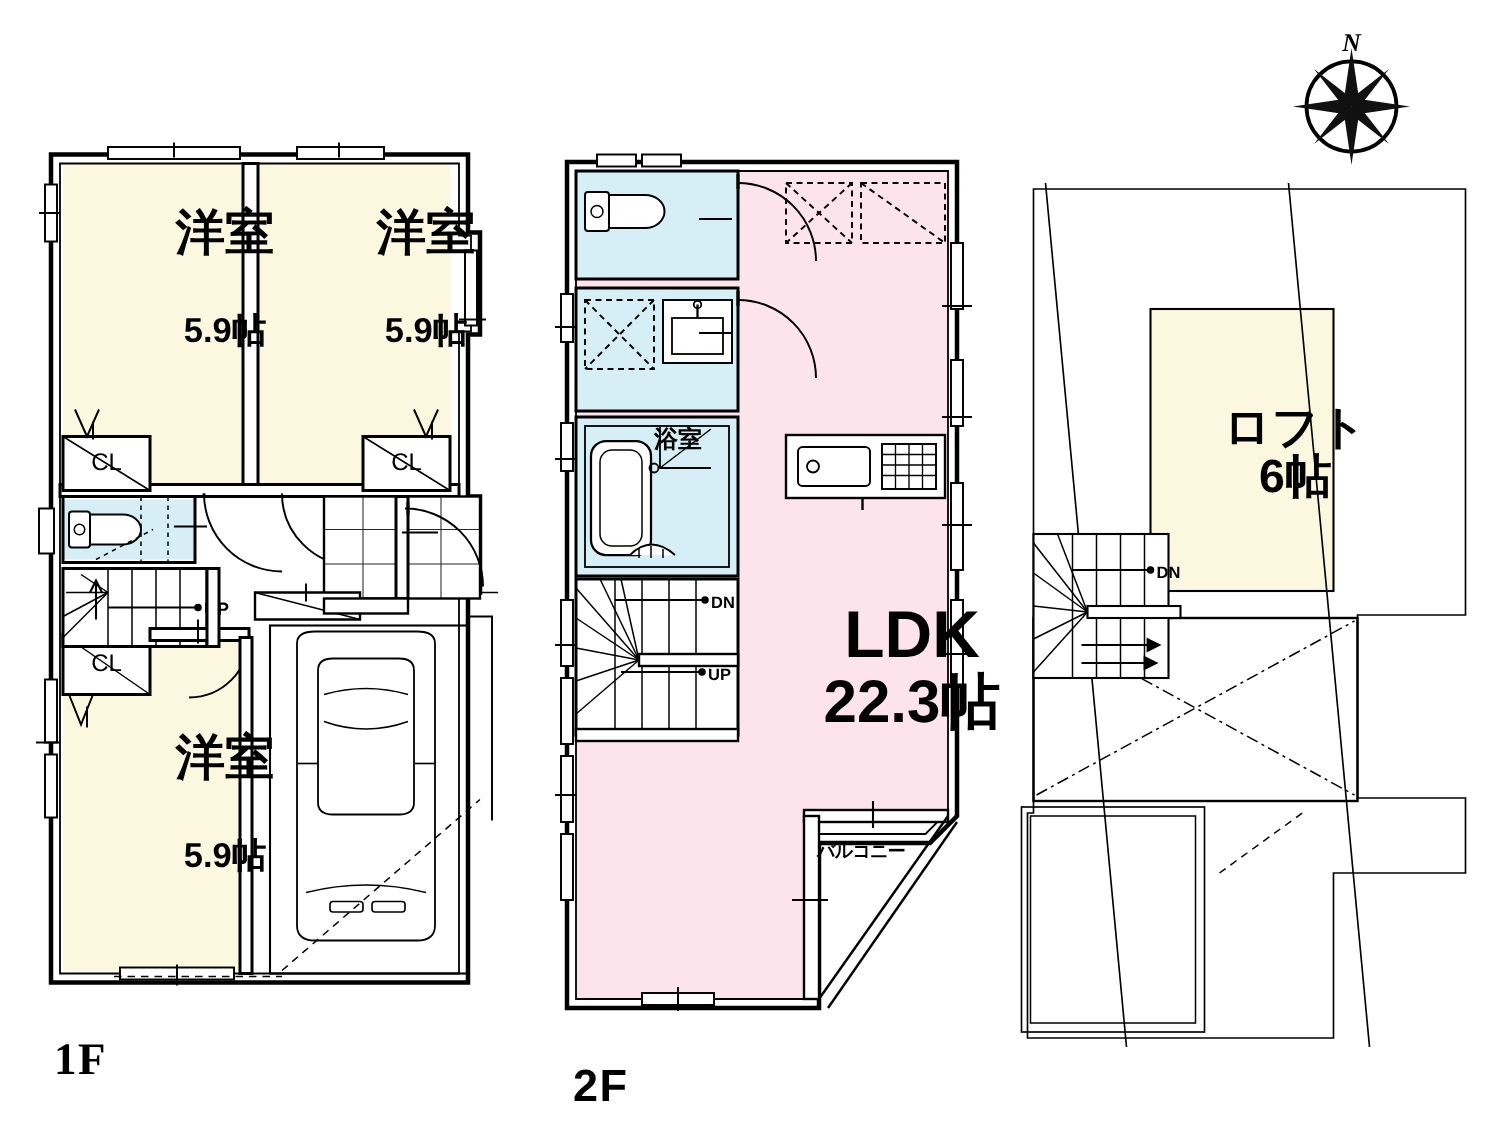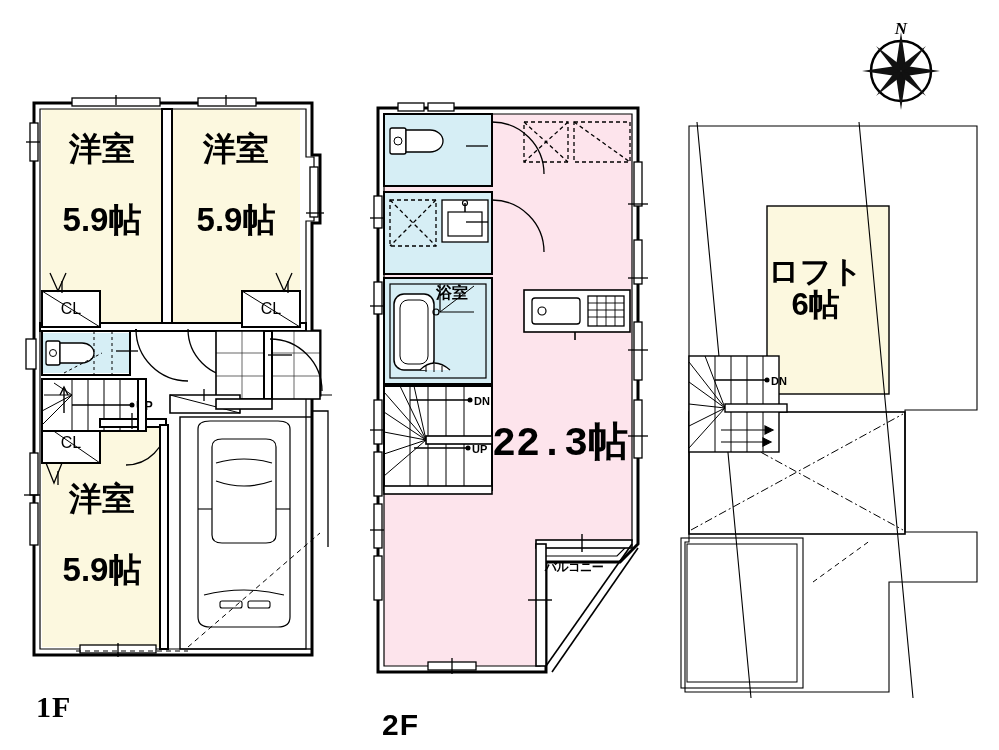--- a/index.html
+++ b/index.html
@@ -11,25 +11,25 @@
   .ctr{display:flex;align-items:center;justify-content:center;text-align:center;}
 
   
   #title{left:352px;top:6px;width:270px;height:78px;
          font-size:66px;font-weight:700;letter-spacing:-1px;line-height:78px;}
 
   
   .floor-tag{font-size:30px;font-weight:700;letter-spacing:1px;}
 
   
-  .room-label{font-weight:700;line-height:1.05;}
+  .room-label{font-weight:700;line-height:1.05;padding-left:48px;}
   .rl-big{font-size:33px;}
-  .rl-num{font-size:33px;margin-top:36px;}
+  .rl-num{font-size:23px;margin-top:36px;}
   .rl-ldk{font-size:44px;}
-  .rl-ldk-num{font-size:40px;font-family:Liberation Mono, monospace;}
+  .rl-ldk-num{font-size:40px;}
   .rl-loft{font-size:31px;}
   .lbl-sm{font-size:16px;font-weight:700;letter-spacing:0px;}
   .lbl-cl{font-size:16px;font-weight:400;}
   .lbl-bal{font-size:12px;font-weight:700;letter-spacing:-0.5px;font-family:Liberation Mono, monospace;}
 
   svg{display:block;overflow:visible;}
 
   
   #compass{left:856px;top:14px;width:90px;height:96px;}
 </style>
@@ -396,20 +396,21 @@
       <rect x="166" y="440" width="96" height="8" fill="#fff" stroke="#000" stroke-width="1.6"></rect>
       <rect x="166" y="444" width="10" height="122" fill="#fff" stroke="#000" stroke-width="1.6"></rect>
 
       <path d="M262 444 L176 566" fill="none" stroke="#000" stroke-width="1.6"></path>
       <path d="M268 448 L182 572" fill="none" stroke="#000" stroke-width="1.6"></path>
       <line x1="212" y1="434" x2="212" y2="452" stroke="#000" stroke-width="1.4"></line>
       <line x1="158" y1="500" x2="182" y2="500" stroke="#000" stroke-width="1.4"></line>
     </svg>
 
     <div class="abs ctr room-label" style="left:110px;top:300px;width:160px;height:90px;flex-direction:column;">
+      <span class="rl-ldk">LDK</span>
       <span class="rl-ldk-num">22.3帖</span>
     </div>
 
     <div class="abs ctr lbl-sm" style="left:46px;top:180px;width:72px;height:26px;">浴室</div>
 
     <div class="abs ctr lbl-bal" style="left:154px;top:458px;width:100px;height:18px;">バルコニー</div>
   </div>
 
   <div class="abs floor-tag" style="left:382px;top:708px;">2F</div>
 
@@ -462,19 +463,19 @@
       <g stroke="#000" stroke-width="1.2">
         <line x1="46" y1="318" x2="90" y2="318"></line>
         <polygon points="90,314 98,318 90,322" fill="#000"></polygon>
         <line x1="46" y1="330" x2="88" y2="330"></line>
         <polygon points="88,326 96,330 88,334" fill="#000"></polygon>
       </g>
 
       <line x1="138" y1="470" x2="196" y2="428" stroke="#000" stroke-width="1" stroke-dasharray="5,4"></line>
     </svg>
 
-    <div class="abs ctr room-label" style="left:92px;top:135px;width:97px;height:84px;flex-direction:column;">
+    <div class="abs ctr room-label" style="left:92px;top:148px;width:97px;height:84px;flex-direction:column;">
       <span class="rl-loft">ロフト</span>
       <span class="rl-loft">6帖</span>
     </div>
   </div>
 
 </div>
 
 </body></html>

